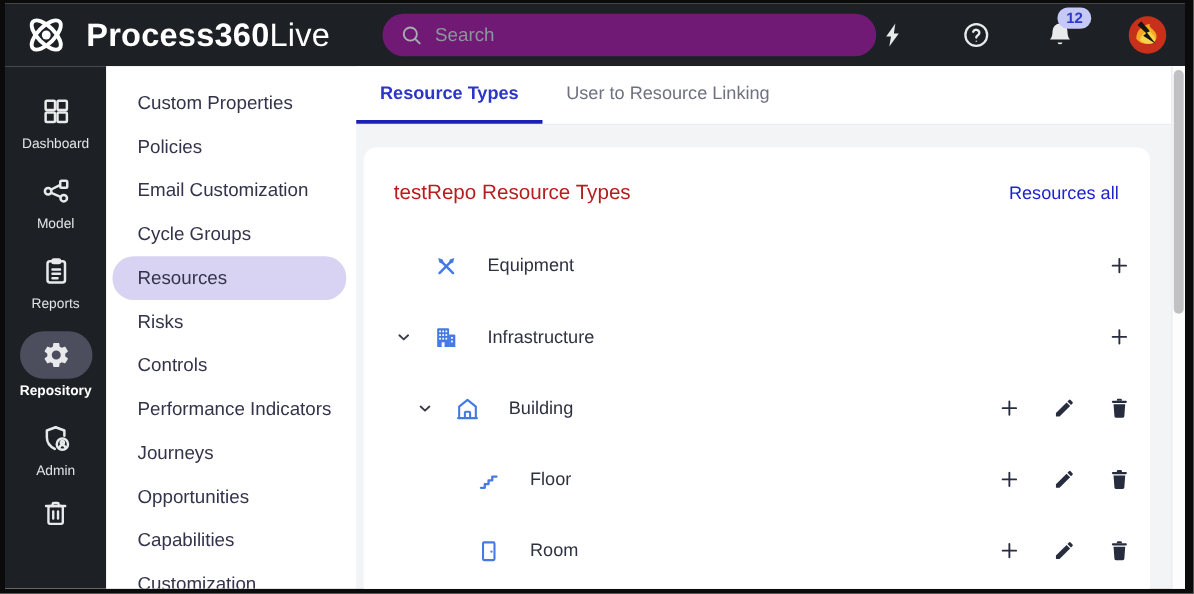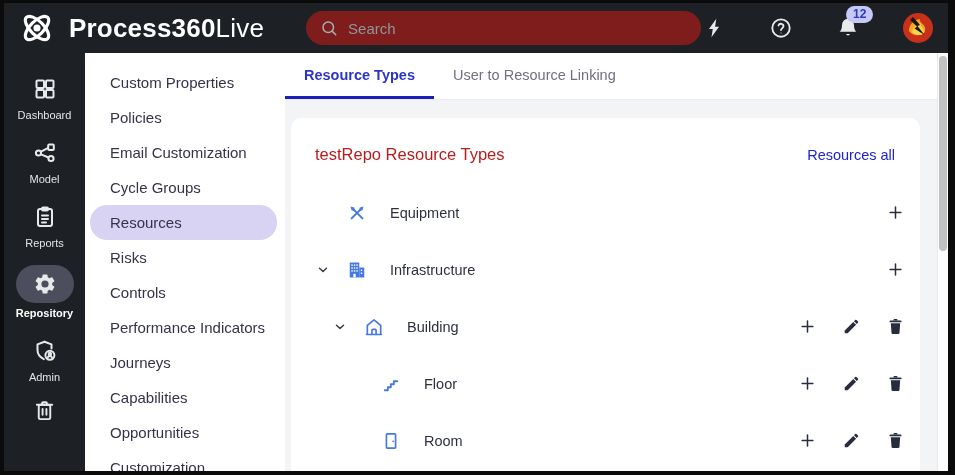--- a/index.html
+++ b/index.html
@@ -12,21 +12,21 @@
     font-family:"Liberation Sans","DejaVu Sans",sans-serif;
     position:relative;
   }
   
   .topbar{ height:50px; min-height:50px; background:#1d2125; display:flex; align-items:center; padding:0 14px 0 10px; }
   .logo{ display:flex; align-items:center; gap:9px; color:#fff; }
   .logo-icon svg{ width:46px; height:38px; display:block; }
   .logo-text{ font-size:26px; color:#fff; letter-spacing:.2px; white-space:nowrap; }
   .logo-text b{ font-weight:700; }
   .logo-text .lt{ font-weight:300; }
-  .search{ margin-left:42px; width:430px; height:34px; background:#7f1d1d; border-radius:17px; display:flex; align-items:center; padding:0 14px; gap:10px; }
+  .search{ margin-left:42px; width:430px; height:34px; background:#701a75; border-radius:17px; display:flex; align-items:center; padding:0 14px; gap:10px; }
   .search .icn svg{ width:18px; height:18px; color:#a7adb3; display:block; }
   .search input{ background:transparent; border:0; outline:0; color:#dfe3e6; font-size:15px; width:100%; font-family:inherit; }
   .search input::placeholder{ color:#8e959c; }
   .topbar-actions{ margin-left:auto; display:flex; align-items:center; gap:41px; }
   .tb-btn{ color:#e9eaec; position:relative; width:26px; height:26px; display:flex; align-items:center; justify-content:center; cursor:pointer; }
   .tb-btn svg{ width:22px; height:22px; display:block; }
   .badge{ position:absolute; top:-9px; left:11px; background:#c6c9f8; color:#2b3cc2; font-size:12px; font-weight:700; padding:1px 7px 2px; border-radius:10px; line-height:14px; }
   .avatar{ width:32px; height:32px; border-radius:50%; overflow:hidden; cursor:pointer; }
   .avatar svg{ width:32px; height:32px; display:block; }
   
@@ -190,22 +190,22 @@
     <aside class="sidebar" id="sidebar">
         <div class="side-item">Custom Properties</div>
         <div class="side-item">Policies</div>
         <div class="side-item">Email Customization</div>
         <div class="side-item">Cycle Groups</div>
         <div class="side-item active">Resources</div>
         <div class="side-item">Risks</div>
         <div class="side-item">Controls</div>
         <div class="side-item">Performance Indicators</div>
         <div class="side-item">Journeys</div>
+        <div class="side-item">Opportunities</div>
         <div class="side-item">Capabilities</div>
-        <div class="side-item">Opportunities</div>
         <div class="side-item">Customization</div>
       </aside>
     <main class="main">
       <div class="tabbar">
         <div class="tab active">Resource Types</div>
         <div class="tab">User to Resource Linking</div>
       </div>
       <div class="content">
         <div class="card">
           <div class="card-header">

